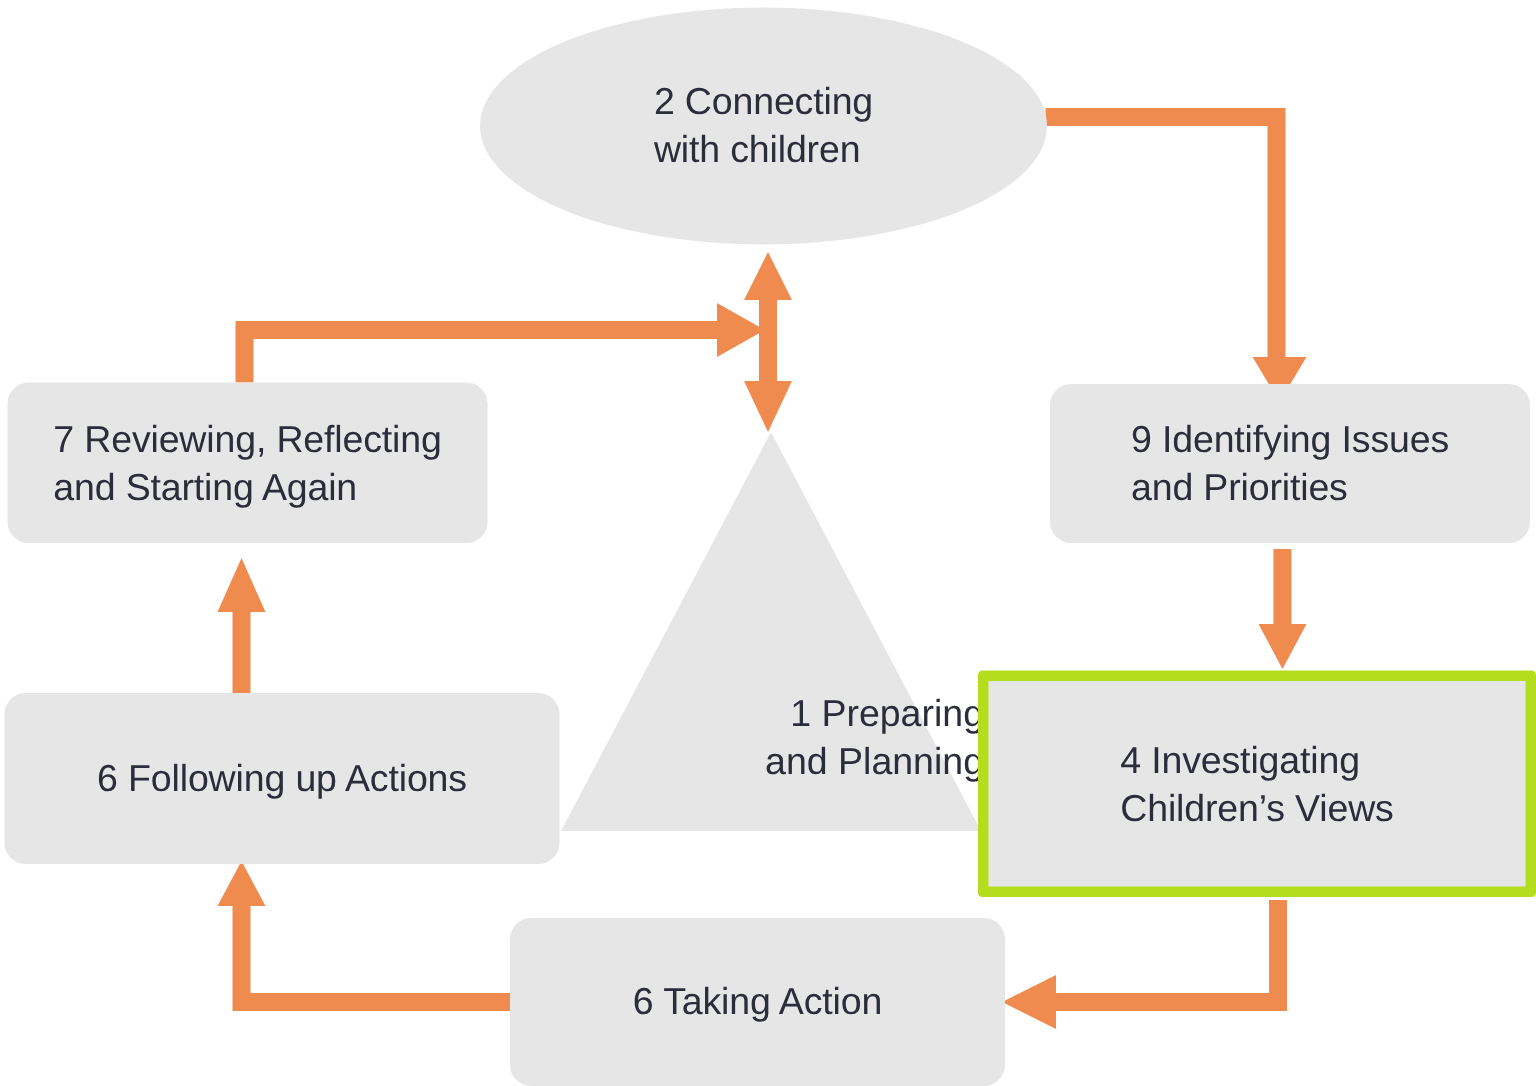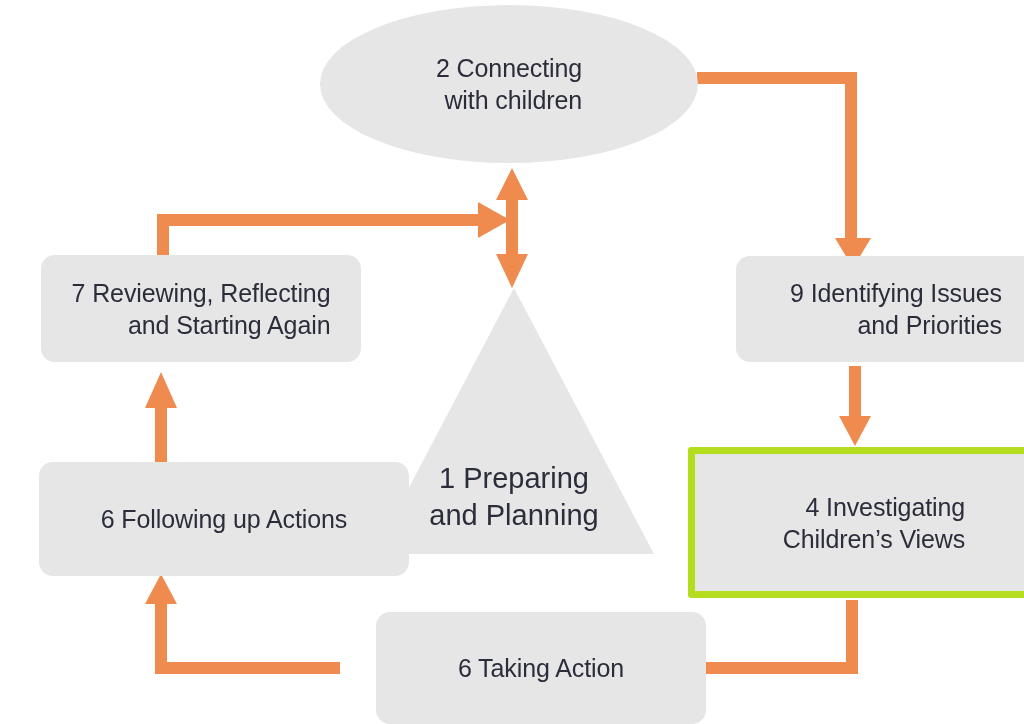--- a/index.html
+++ b/index.html
@@ -24,35 +24,34 @@
     top: 0;
     width: 1024px;
     height: 724px;
     pointer-events: none;
   }
   .node {
     position: absolute;
     display: flex;
     align-items: center;
     justify-content: center;
-    text-align: right;
+    text-align: left;
     color: #2b2d3a;
     box-sizing: border-box;
   }
   .node .label {
     line-height: 1.28;
     letter-spacing: -0.1px;
     white-space: pre-line;
   }
   
   .box {
     background: #e6e6e6;
     border-radius: 14px;
     font-size: 25px;
-    margin-left: 36px;
   }
   
   .box.highlight {
     border: 7px solid #b4dd1e;
     border-radius: 3px;
     background: #e6e6e6;
   }
   
   .ellipse {
     background: #e6e6e6;
@@ -63,23 +62,23 @@
   .triangle-wrap {
     position: absolute;
     pointer-events: none;
   }
   .triangle-wrap svg {
     display: block;
   }
   .triangle-label {
     position: absolute;
     width: 100%;
-    text-align: center;
+    text-align: right;
     color: #2b2d3a;
-    font-size: 29px;
+    font-size: 25px;
     line-height: 1.28;
     white-space: pre-line;
   }
 </style>
 </head>
 <body>
 
 <div id="stage">
 
   <svg id="arrow-layer" viewBox="0 0 1024 724" width="1024" height="724">

